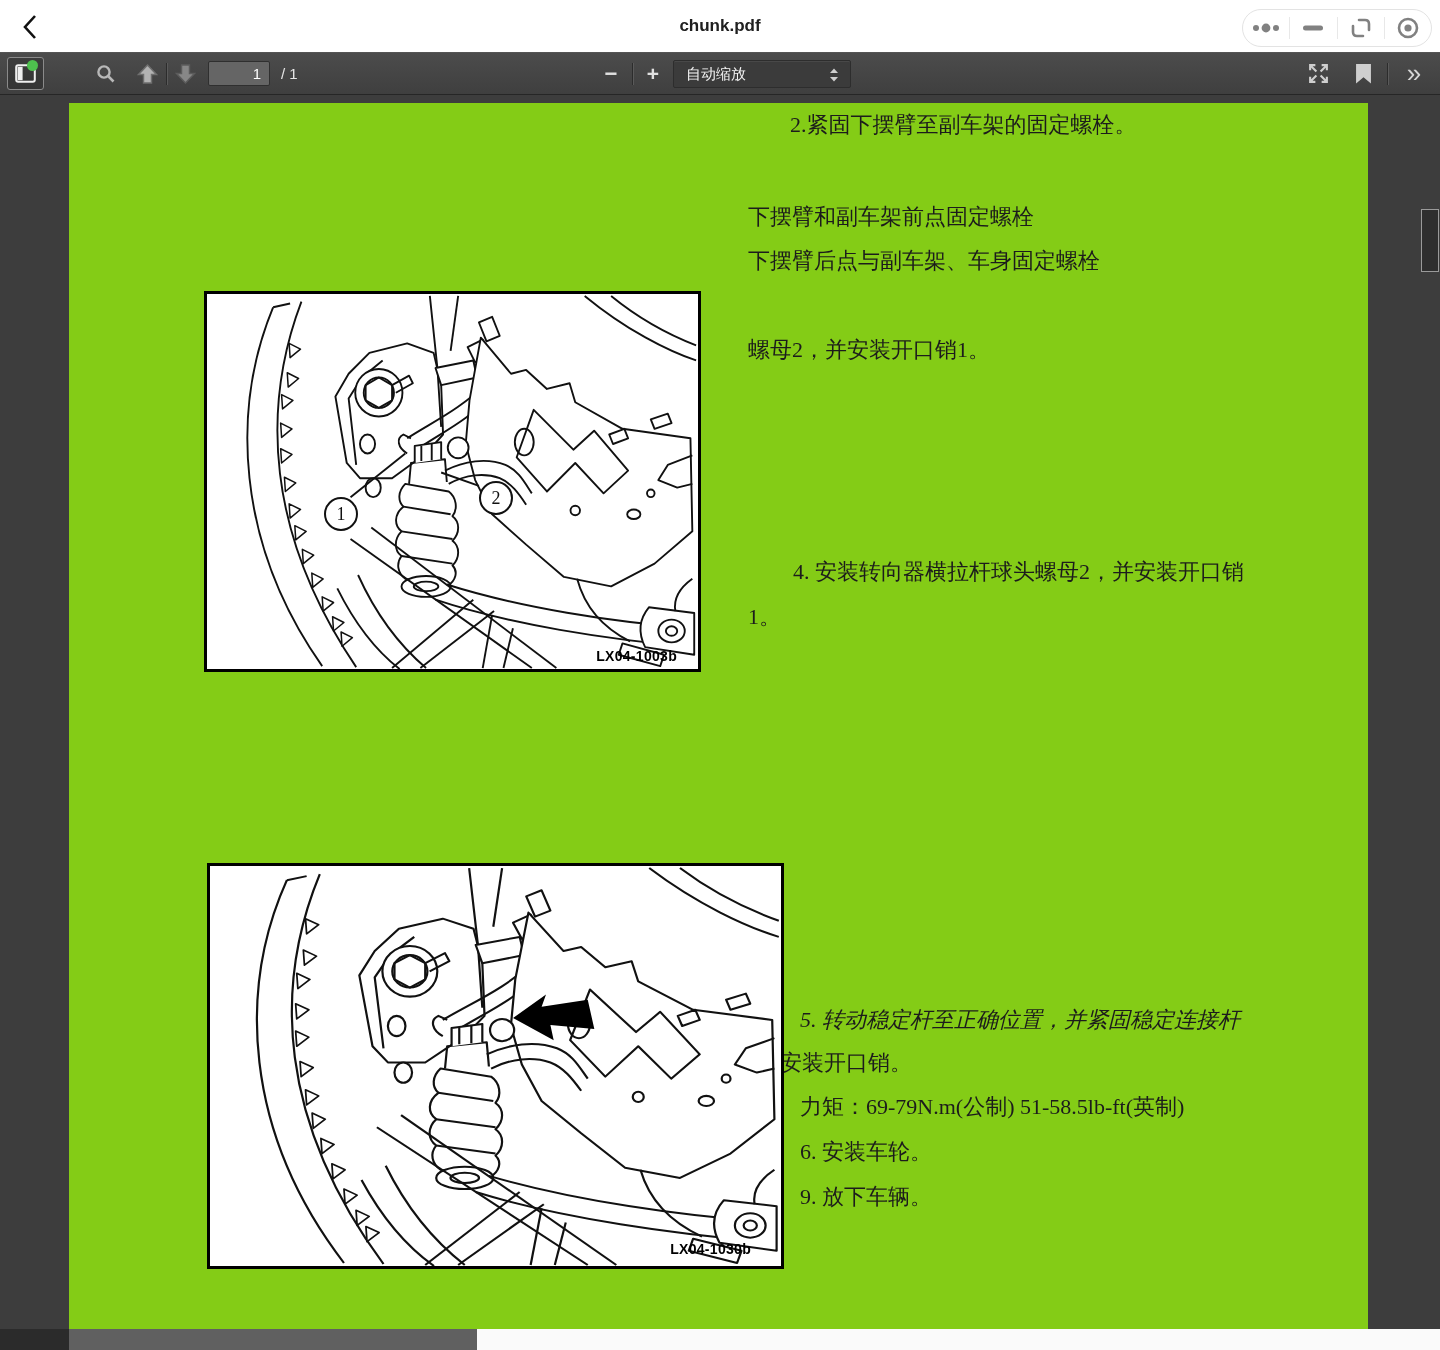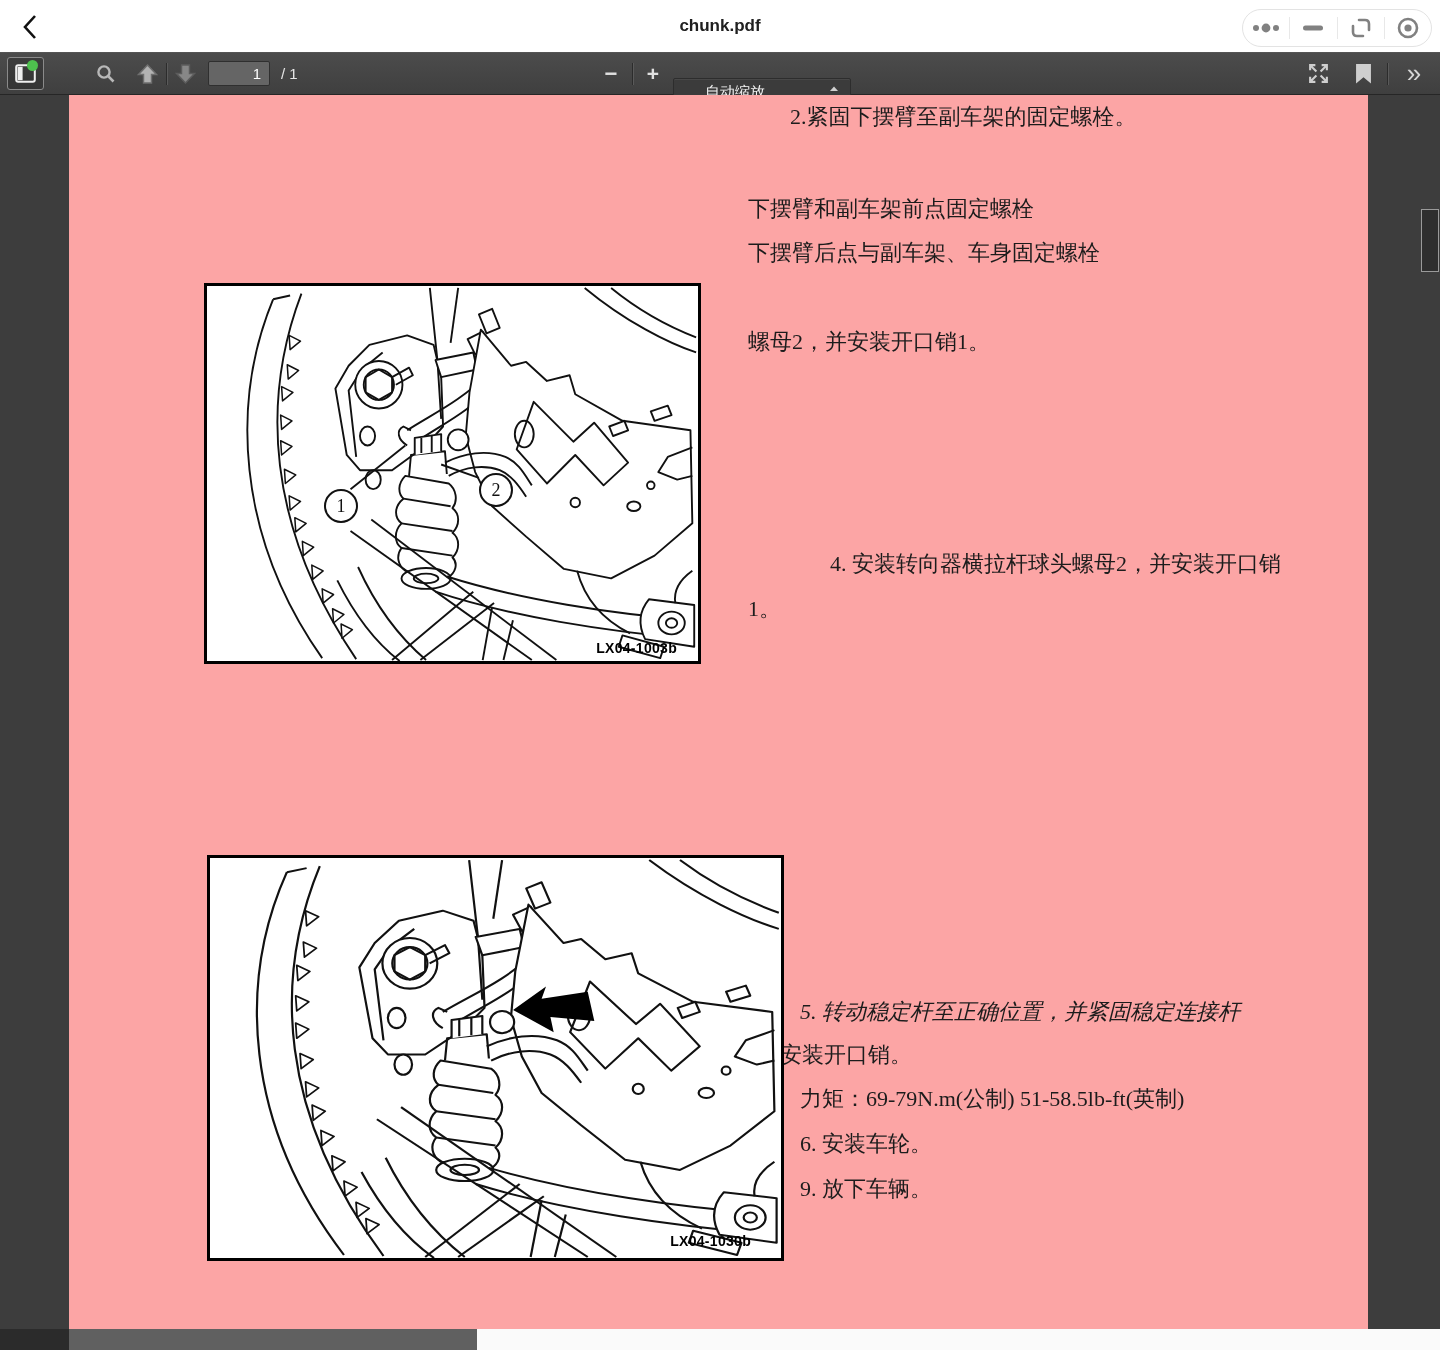--- a/index.html
+++ b/index.html
@@ -41,32 +41,32 @@
                 font-family:"Liberation Sans", sans-serif; }
   .page-total { position:absolute; left:281px; top:13px; color:#e6e6e6; font-size:15px; }
   .zoomout-btn { left:597px; top:8px; width:28px; height:27px;
                  color:#e0e0e0; font-size:22px; font-weight:bold; line-height:1; }
   .sep-zoom { left:632px; top:11px; }
   .zoomin-btn { left:639px; top:8px; width:28px; height:27px;
                 color:#e0e0e0; font-size:21px; font-weight:bold; line-height:1; }
   .zoom-select { position:absolute; left:673px; top:8px; width:178px; height:28px;
                  background:#3b3b3b; border:1px solid #2d2d2d; border-radius:2px;
                  box-shadow:inset 0 1px 0 rgba(255,255,255,.07);
-                 color:#f2f2f2; font-size:15px; line-height:26px; padding-left:31px;
-                 cursor:pointer;margin-top:18px; }
+                 color:#f2f2f2; font-size:15px; line-height:26px; padding-left:12px;
+                 cursor:pointer; }
   .zoom-select .dd-arrows { position:absolute; right:8px; top:6px; }
   .present-btn { left:1304px; top:8px; width:28px; height:27px; }
   .bookmark-btn { left:1350px; top:8px; width:26px; height:27px; }
   .sep-right { left:1387px; top:11px; }
   .chevrons-btn { left:1396px; top:4px; width:36px; height:34px;
                   color:#d5d5d5; font-size:26px; line-height:1; }
 
   
   .viewer { position:relative; width:1440px; height:1255px; background:#3d3d3d; }
-  .page { position:absolute; left:69px; top:0; width:1299px; height:1234px; background:#fca5a5; }
+  .page { position:absolute; left:69px; top:8px; width:1299px; height:1234px; background:#84cc16; }
 
   .pline { position:absolute; white-space:nowrap; color:#1c1c1c; font-size:22px; line-height:28px;
            font-family:"Liberation Serif","DejaVu Serif",serif; }
   .pline.note { font-weight:bold; font-style:italic; }
 
   .figure { position:absolute; border:3px solid #000; background:#fff; }
   .fig-1 { left:135px; top:188px; width:497px; height:381px; }
   .fig-2 { left:138px; top:760px; width:577px; height:406px; }
   .figure svg.art { position:absolute; left:0; top:0; width:100%; height:100%; }
   .fig-label { position:absolute; font-family:"Liberation Sans",sans-serif;
@@ -275,21 +275,21 @@
   <button class="tb-btn chevrons-btn">»</button>
 </div>
 
 <div class="viewer">
   <div class="page">
 
     <div class="pline" style="left:721px; top:8px;">2.紧固下摆臂至副车架的固定螺栓。</div>
     <div class="pline" style="left:679px; top:144px;">下摆臂后点与副车架、车身固定螺栓</div>
     <div class="pline" style="left:679px; top:100px;">下摆臂和副车架前点固定螺栓</div>
     <div class="pline" style="left:679px; top:233px;">螺母2，并安装开口销1。</div>
-    <div class="pline" style="left:724px; top:455px;margin-left:37px;">4.  安装转向器横拉杆球头螺母2，并安装开口销</div>
+    <div class="pline" style="left:724px; top:455px;">4.  安装转向器横拉杆球头螺母2，并安装开口销</div>
     <div class="pline" style="left:679px; top:500px;">1。</div>
     <div class="pline" style="left:731px; top:903px;font-style:italic;">5.  转动稳定杆至正确位置，并紧固稳定连接杆</div>
     <div class="pline" style="left:689px; top:946px;">并安装开口销。</div>
     <div class="pline" style="left:731px; top:990px;">力矩：69-79N.m(公制) 51-58.5lb-ft(英制)</div>
     <div class="pline" style="left:731px; top:1035px;">6.  安装车轮。</div>
     <div class="pline" style="left:731px; top:1080px;">9.  放下车辆。</div>
 
     <div class="figure fig-1">
       <svg class="art" viewBox="0 0 520 395" preserveAspectRatio="none">
         <use href="#suspension-art"></use>

